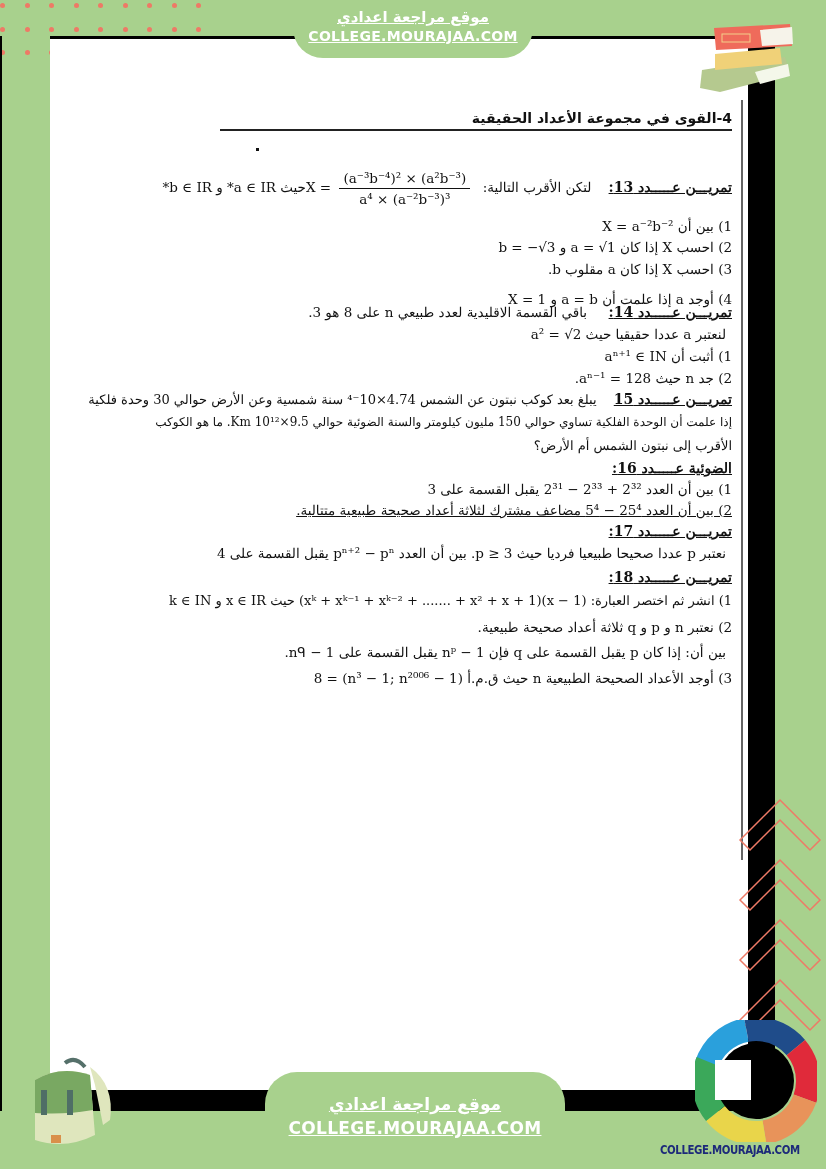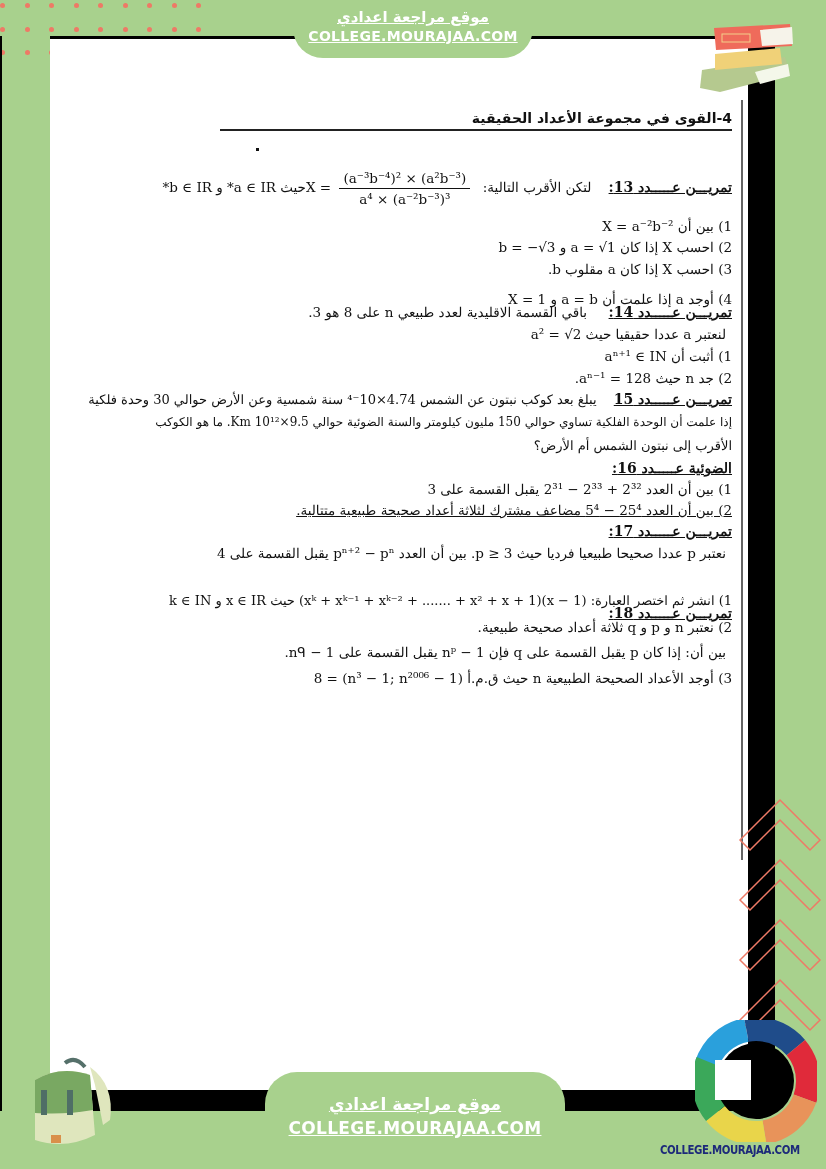--- a/index.html
+++ b/index.html
@@ -130,21 +130,21 @@
   <span class="ex-head">الضوئية عـــــدد 16:</span>
 </div>
 <div class="line content" style="top:481px;">1) بين أن العدد 2³² + 2³³ − 2³¹ يقبل القسمة على 3</div>
 <div class="line content" style="top:502px;text-decoration:underline;">2) بين أن العدد 25⁴ − 5⁴ مضاعف مشترك لثلاثة أعداد صحيحة طبيعية متتالية.</div>
 
 <div class="line content" style="top:523px;">
   <span class="ex-head">تمريـــن عـــــدد 17:</span>
 </div>
 <div class="line content" style="top:545px;right:100px;">نعتبر p عددا صحيحا طبيعيا فرديا حيث p ≥ 3. بين أن العدد pⁿ⁺² − pⁿ يقبل القسمة على 4</div>
 
-<div class="line content" style="top:569px;margin-top:36px;">
+<div class="line content" style="top:569px;">
   <span class="ex-head">تمريـــن عـــــدد 18:</span>
 </div>
 <div class="line content" style="top:593px;font-size:13px;">1) انشر ثم اختصر العبارة: (x − 1)(xᵏ + xᵏ⁻¹ + xᵏ⁻² + ....... + x² + x + 1) حيث x ∈ IR و k ∈ IN</div>
 <div class="line content" style="top:619px;">2) نعتبر n و p و q ثلاثة أعداد صحيحة طبيعية.</div>
 <div class="line content" style="top:644px;right:100px;">بين أن: إذا كان p يقبل القسمة على q فإن nᵖ − 1 يقبل القسمة على nᑫ − 1.</div>
 <div class="line content" style="top:670px;">3) أوجد الأعداد الصحيحة الطبيعية n حيث ق.م.أ (n³ − 1; n²⁰⁰⁶ − 1) = 8</div>
 
 <svg class="abs" style="left:735px;top:790px;width:91px;height:250px;" viewBox="0 0 91 250">
   <g fill="none" stroke="#ee7a66" stroke-width="1.5">
     <path d="M5 50 L45 10 L85 50 L75 60 L45 30 L15 60 Z"></path>

